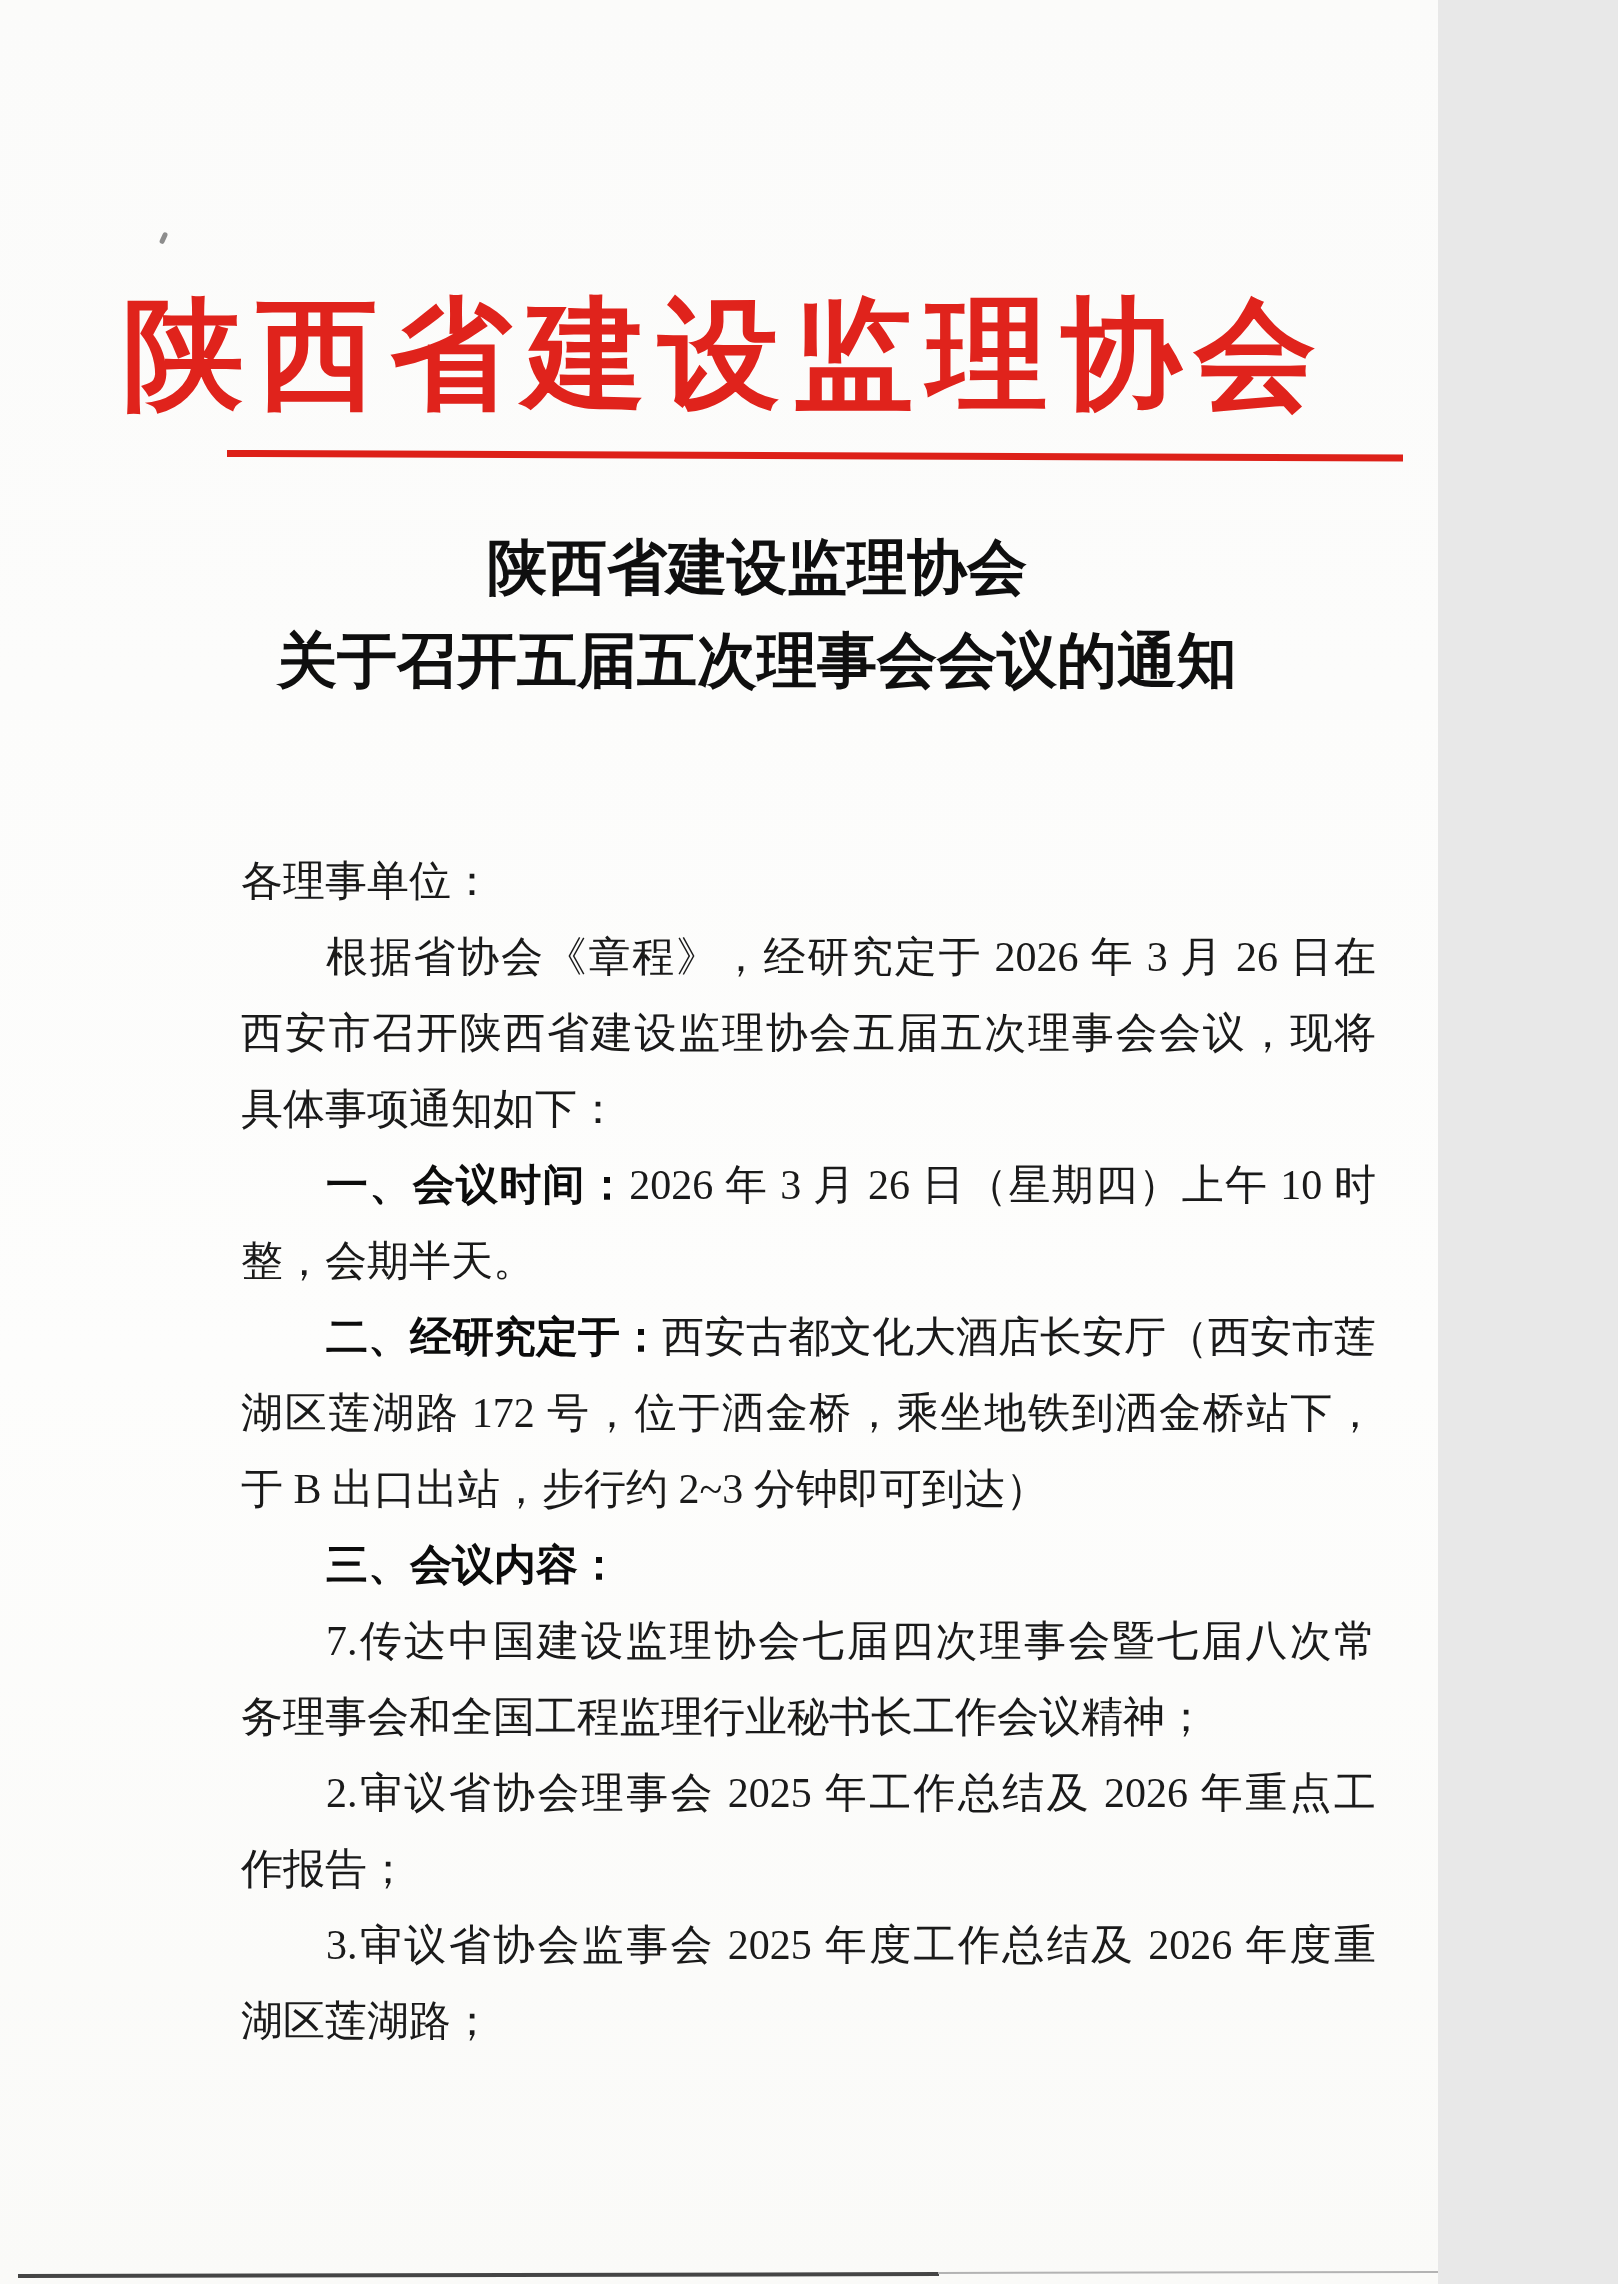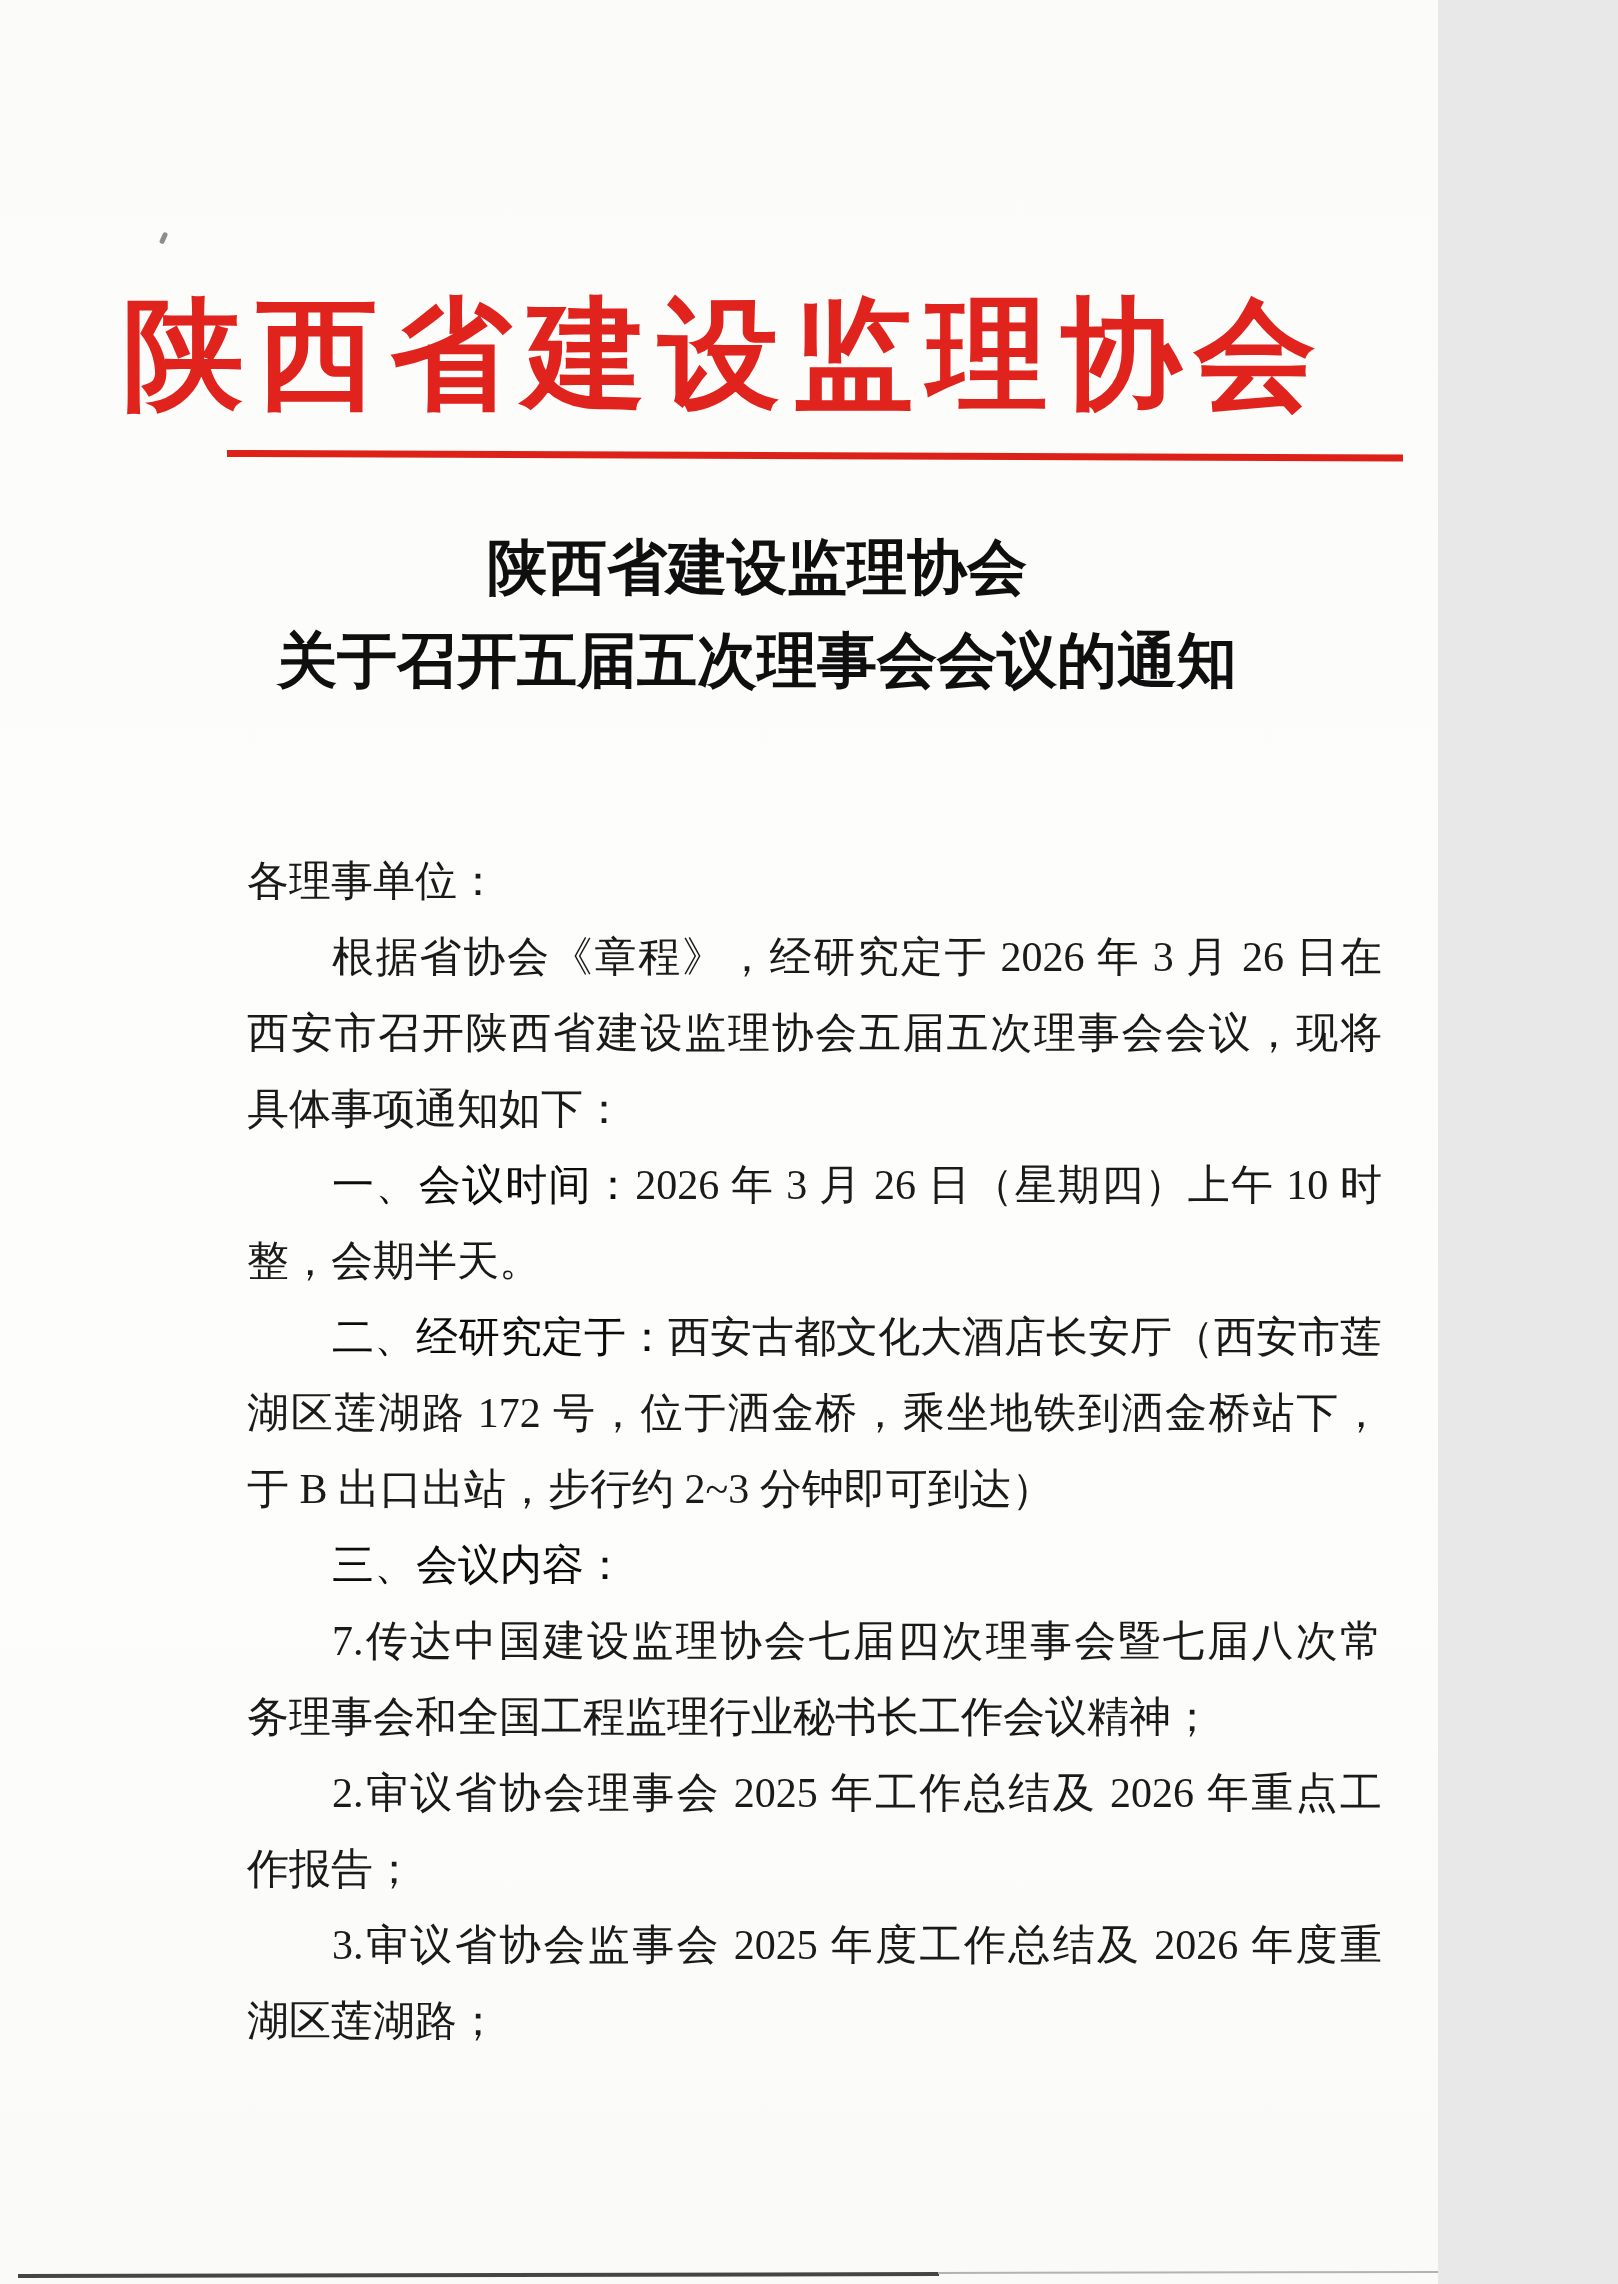--- a/index.html
+++ b/index.html
@@ -27,34 +27,34 @@
   }
   .doc-title{
     position:absolute;top:522px;left:38px;width:100%;
     text-align:center;
     font-size:60px;line-height:93px;
     font-weight:800;
     color:#0f0f0f;
     white-space:nowrap;
   }
   .body-text{
-    position:absolute;top:843px;left:247px;width:1135px;
+    position:absolute;top:843px;left:241px;width:1135px;
     font-size:42px;line-height:76px;
     color:#1a1a1a;
     white-space:nowrap;
   }
   .line{height:76px;}
   .indent{text-indent:85px;}
   .fill{
     white-space:normal;
     text-align:justify;
     text-align-last:justify;
   }
   .hei{
-    font-weight:400;
+    font-weight:700;
     font-family:"Liberation Sans","DejaVu Sans",sans-serif;
     color:#0c0c0c;
     margin-top:48px;
   }
   .scan-speck{
     position:absolute;left:161px;top:232px;
     width:4.6px;height:12.4px;border-radius:2.6px;
     background:#8d8d8d;
     transform:rotate(24deg);
   }

